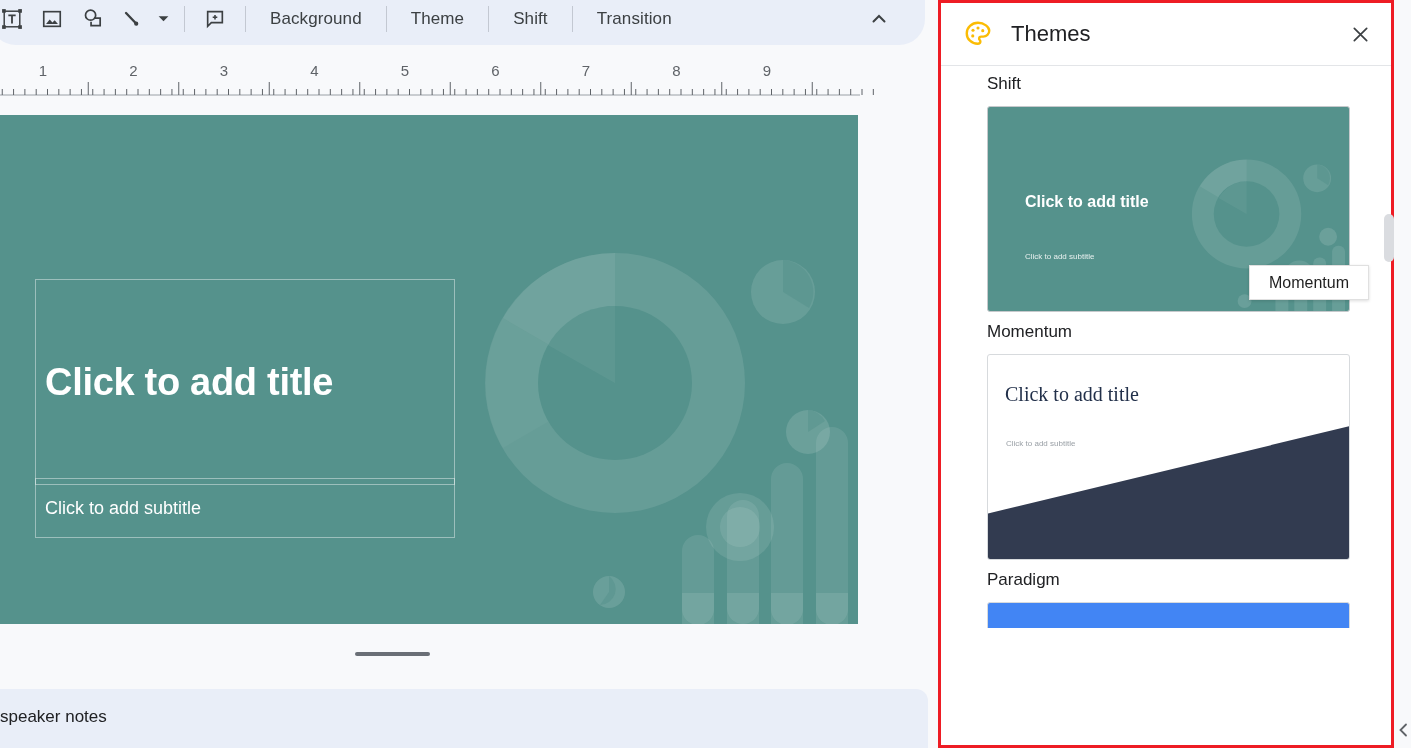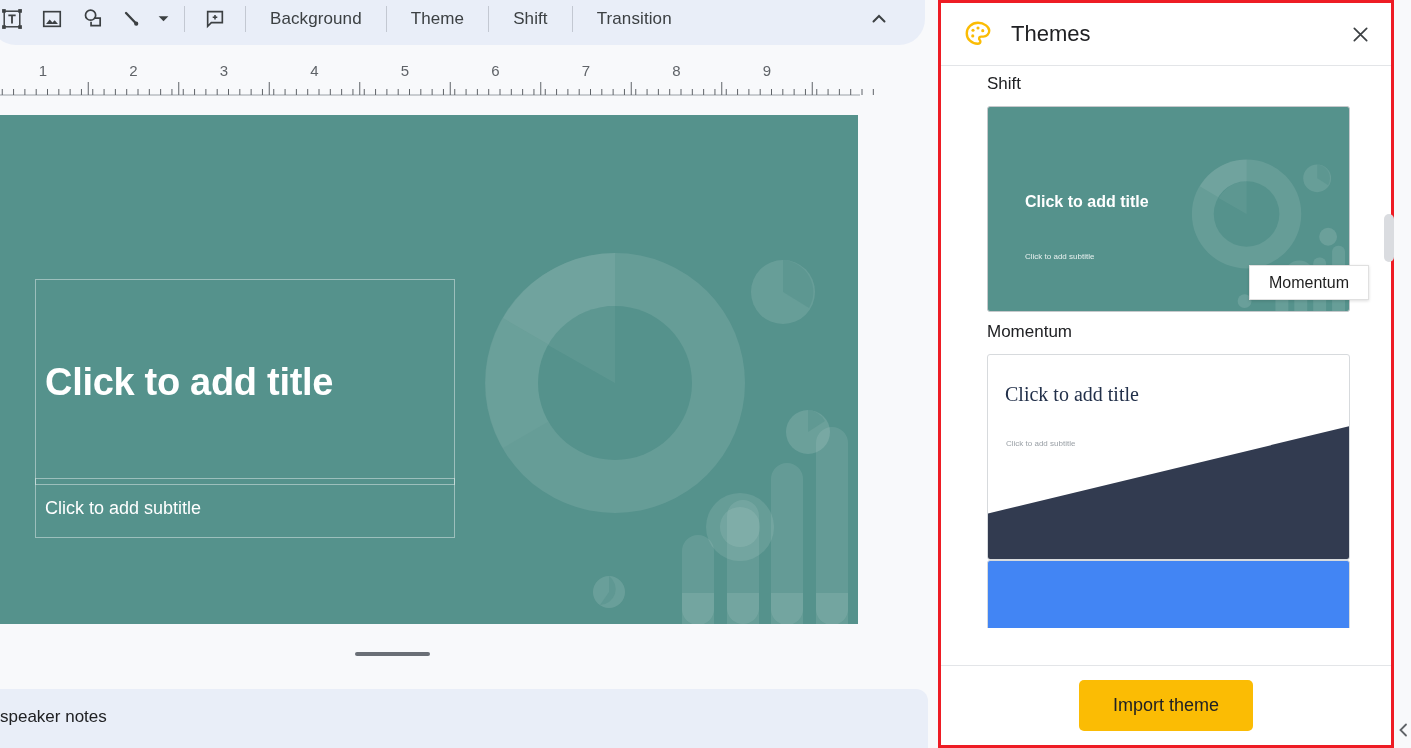--- a/index.html
+++ b/index.html
@@ -511,27 +511,25 @@
       <div class="theme-name">Momentum</div>
 
       <div class="thumb" id="thumb-paradigm">
         <svg class="wedge" viewBox="0 0 363 206" preserveAspectRatio="none">
           <path d="M0 160 L363 72 L363 206 L0 206 Z" fill="#323b50"></path>
         </svg>
         <div class="t-title">Click to add title</div>
         <div class="t-sub">Click to add subtitle</div>
       </div>
 
+      <div class="theme-name">Paradigm</div>
 
       <div id="thumb-blue"></div>
     </div>
 
-    <div id="panel-footer">
-      <button id="import-btn">Import theme</button>
-    </div>
   </div>
 
   <div id="tooltip">
     <span>Momentum</span>
   </div>
 
   <div id="panel-scrollbar"></div>
 
   <div id="collapse-chevron">
     <svg width="16" height="16" viewBox="0 0 16 16" fill="none" stroke="#5f6368" stroke-width="1.8" stroke-linecap="round">

